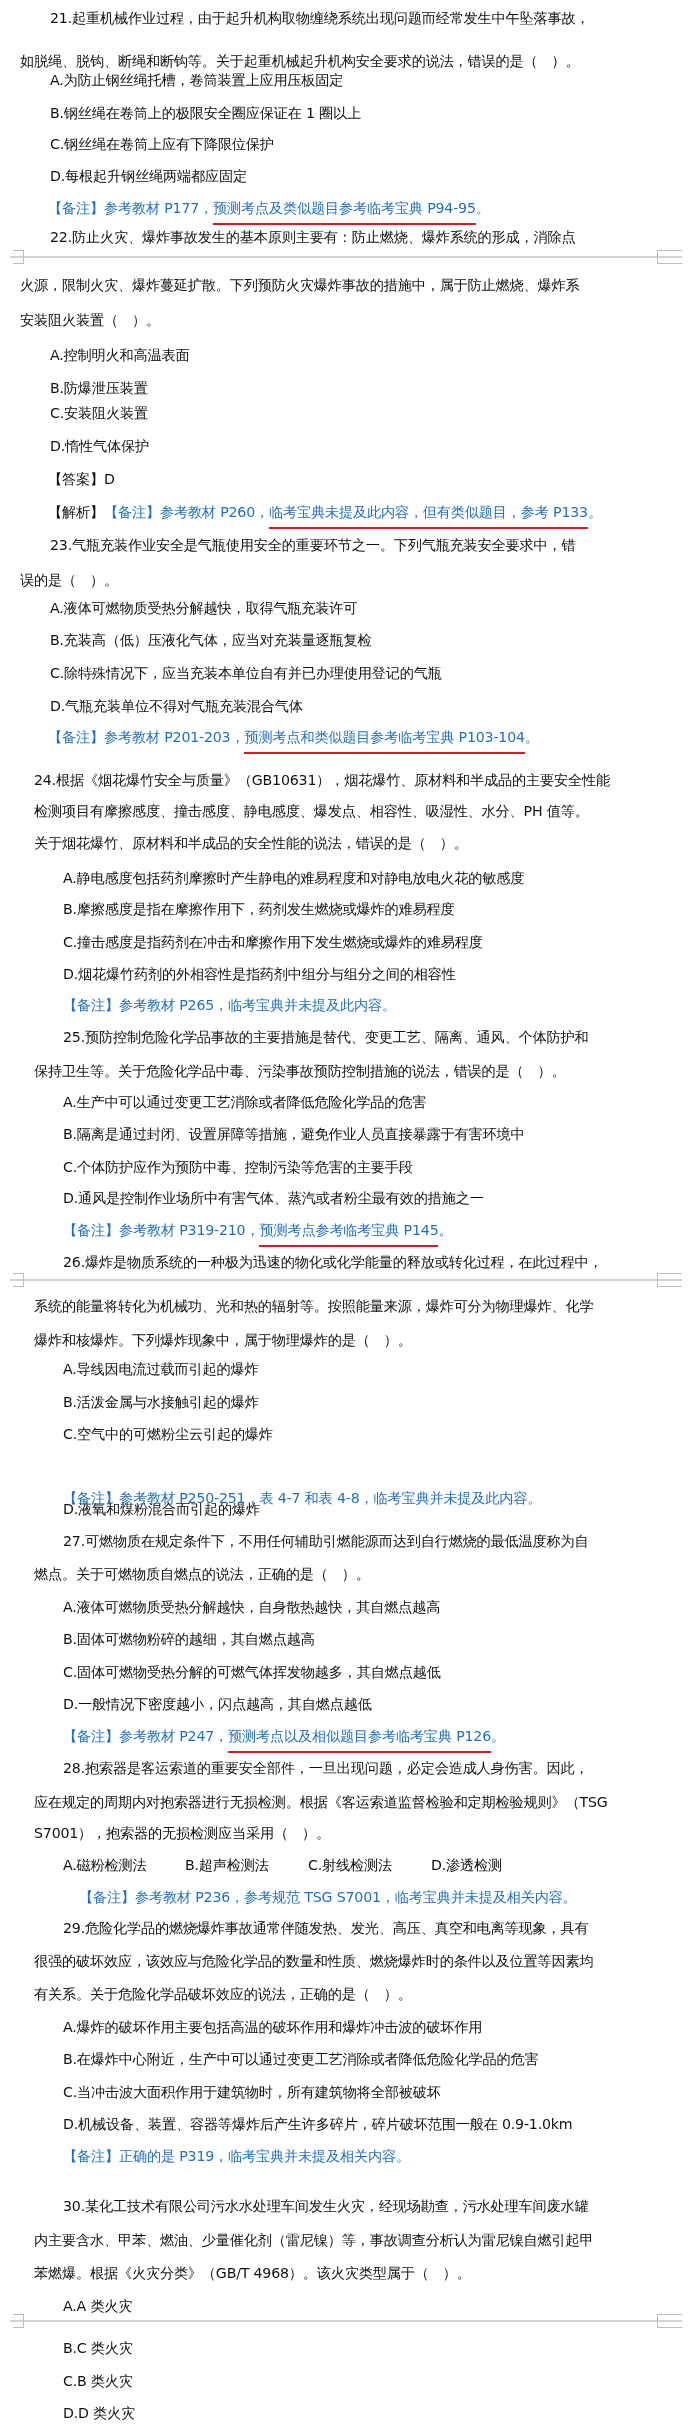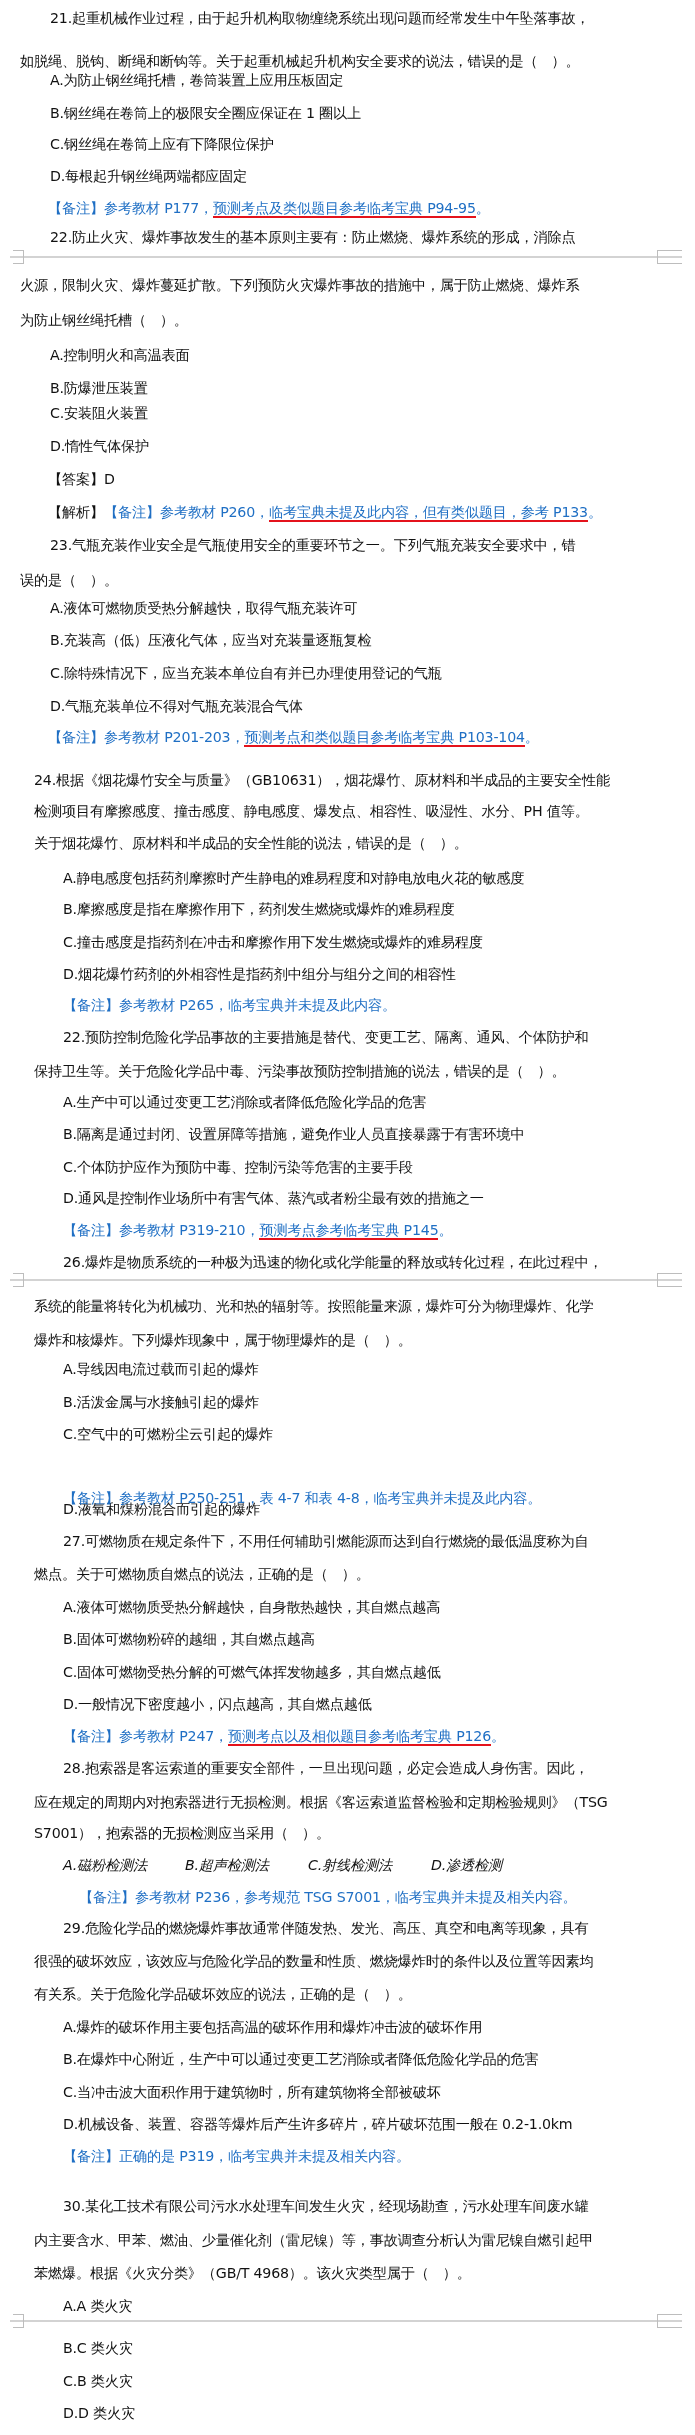--- a/index.html
+++ b/index.html
@@ -1,45 +1,45 @@
 <!DOCTYPE html>
 <html><head>
 <meta charset="utf-8">
 <style>
   html, body { margin:0; padding:0; background:#ffffff; }
   body { width:695px; height:2435px; position:relative; overflow:hidden;
          font-family:"DejaVu Sans","Liberation Sans",sans-serif; color:#111; }
   .ln { position:absolute; white-space:nowrap; font-size:14.2px; line-height:20px; letter-spacing:-0.2px; }
   .note { color:#1f6fc4; }
-  .ul { border-bottom:2px solid #e4131c; padding-bottom:0; }
+  .ul { border-bottom:2px solid #e4131c; padding-bottom:7px; }
   .pb { position:absolute; left:10px; width:672px; height:14px; }
   .pb .rule { position:absolute; left:0; right:0; top:6px; height:2px; background:#d3d3d3; }
   .pb .lm { position:absolute; left:3px; top:0; width:10px; height:12px; border-top:1px solid #bdbdbd; border-bottom:1px solid #bdbdbd; border-right:1px solid #bdbdbd; }
   .pb .rm { position:absolute; right:0; top:0; width:24px; height:12px; border-top:1px solid #bdbdbd; border-bottom:1px solid #bdbdbd; border-left:1px solid #bdbdbd; }
-  .opts4 span { display:inline-block;font-style:italic; }
+  .opts4 span { display:inline-block; }
 </style>
 </head>
 <body>
 
 <div class="ln" style="left:50px;top:8px">21.起重机械作业过程，由于起升机构取物缠绕系统出现问题而经常发生中午坠落事故，</div>
 <div class="ln" style="left:20px;top:51px">如脱绳、脱钩、断绳和断钩等。关于起重机械起升机构安全要求的说法，错误的是（　）。</div>
 <div class="ln" style="left:50px;top:70px">A.为防止钢丝绳托槽，卷筒装置上应用压板固定</div>
 <div class="ln" style="left:50px;top:103px">B.钢丝绳在卷筒上的极限安全圈应保证在 1 圈以上</div>
 <div class="ln" style="left:50px;top:134px">C.钢丝绳在卷筒上应有下降限位保护</div>
 <div class="ln" style="left:50px;top:166px">D.每根起升钢丝绳两端都应固定</div>
 <div class="ln note" style="left:48px;top:198px"><span>【备注】参考教材 P177，</span><span class="ul">预测考点及类似题目参考临考宝典 P94-95</span><span>。</span></div>
 
 <div class="ln" style="left:50px;top:227px">22.防止火灾、爆炸事故发生的基本原则主要有：防止燃烧、爆炸系统的形成，消除点</div>
 <div class="pb" style="top:250px">
     <div class="rule"></div>
     <div class="lm"></div>
     <div class="rm"></div>
   </div>
 <div class="ln" style="left:20px;top:275px">火源，限制火灾、爆炸蔓延扩散。下列预防火灾爆炸事故的措施中，属于防止燃烧、爆炸系</div>
-<div class="ln" style="left:20px;top:310px">为防止钢丝绳托槽（　）。</div>
+<div class="ln" style="left:20px;top:310px">安装阻火装置（　）。</div>
 <div class="ln" style="left:50px;top:345px">A.控制明火和高温表面</div>
 <div class="ln" style="left:50px;top:378px">B.防爆泄压装置</div>
 <div class="ln" style="left:50px;top:403px">C.安装阻火装置</div>
 <div class="ln" style="left:50px;top:436px">D.惰性气体保护</div>
 <div class="ln" style="left:48px;top:469px">【答案】D</div>
 <div class="ln" style="left:48px;top:502px"><span>【解析】</span><span class="note">【备注】参考教材 P260，</span><span class="note ul">临考宝典未提及此内容，但有类似题目，参考 P133</span><span class="note">。</span></div>
 
 <div class="ln" style="left:50px;top:535px">23.气瓶充装作业安全是气瓶使用安全的重要环节之一。下列气瓶充装安全要求中，错</div>
 <div class="ln" style="left:20px;top:570px">误的是（　）。</div>
 <div class="ln" style="left:50px;top:598px">A.液体可燃物质受热分解越快，取得气瓶充装许可</div>
@@ -50,21 +50,21 @@
 
 <div class="ln" style="left:34px;top:770px">24.根据《烟花爆竹安全与质量》（GB10631），烟花爆竹、原材料和半成品的主要安全性能</div>
 <div class="ln" style="left:34px;top:801px">检测项目有摩擦感度、撞击感度、静电感度、爆发点、相容性、吸湿性、水分、PH 值等。</div>
 <div class="ln" style="left:34px;top:833px">关于烟花爆竹、原材料和半成品的安全性能的说法，错误的是（　）。</div>
 <div class="ln" style="left:63px;top:868px">A.静电感度包括药剂摩擦时产生静电的难易程度和对静电放电火花的敏感度</div>
 <div class="ln" style="left:63px;top:899px">B.摩擦感度是指在摩擦作用下，药剂发生燃烧或爆炸的难易程度</div>
 <div class="ln" style="left:63px;top:932px">C.撞击感度是指药剂在冲击和摩擦作用下发生燃烧或爆炸的难易程度</div>
 <div class="ln" style="left:63px;top:964px">D.烟花爆竹药剂的外相容性是指药剂中组分与组分之间的相容性</div>
 <div class="ln note" style="left:63px;top:995px">【备注】参考教材 P265，临考宝典并未提及此内容。</div>
 
-<div class="ln" style="left:63px;top:1027px">22.预防控制危险化学品事故的主要措施是替代、变更工艺、隔离、通风、个体防护和</div>
+<div class="ln" style="left:63px;top:1027px">25.预防控制危险化学品事故的主要措施是替代、变更工艺、隔离、通风、个体防护和</div>
 <div class="ln" style="left:34px;top:1061px">保持卫生等。关于危险化学品中毒、污染事故预防控制措施的说法，错误的是（　）。</div>
 <div class="ln" style="left:63px;top:1092px">A.生产中可以通过变更工艺消除或者降低危险化学品的危害</div>
 <div class="ln" style="left:63px;top:1124px">B.隔离是通过封闭、设置屏障等措施，避免作业人员直接暴露于有害环境中</div>
 <div class="ln" style="left:63px;top:1157px">C.个体防护应作为预防中毒、控制污染等危害的主要手段</div>
 <div class="ln" style="left:63px;top:1188px">D.通风是控制作业场所中有害气体、蒸汽或者粉尘最有效的措施之一</div>
 <div class="ln note" style="left:63px;top:1220px"><span>【备注】参考教材 P319-210，</span><span class="ul">预测考点参考临考宝典 P145</span><span>。</span></div>
 
 <div class="ln" style="left:63px;top:1252px">26.爆炸是物质系统的一种极为迅速的物化或化学能量的释放或转化过程，在此过程中，</div>
 <div class="pb" style="top:1273px">
     <div class="rule"></div>
@@ -94,21 +94,21 @@
   <span style="width:122px">A.磁粉检测法</span><span style="width:123px">B.超声检测法</span><span style="width:123px">C.射线检测法</span><span>D.渗透检测</span>
 </div>
 <div class="ln note" style="left:79px;top:1887px">【备注】参考教材 P236，参考规范 TSG S7001，临考宝典并未提及相关内容。</div>
 
 <div class="ln" style="left:63px;top:1918px">29.危险化学品的燃烧爆炸事故通常伴随发热、发光、高压、真空和电离等现象，具有</div>
 <div class="ln" style="left:34px;top:1951px">很强的破坏效应，该效应与危险化学品的数量和性质、燃烧爆炸时的条件以及位置等因素均</div>
 <div class="ln" style="left:34px;top:1984px">有关系。关于危险化学品破坏效应的说法，正确的是（　）。</div>
 <div class="ln" style="left:63px;top:2017px">A.爆炸的破坏作用主要包括高温的破坏作用和爆炸冲击波的破坏作用</div>
 <div class="ln" style="left:63px;top:2049px">B.在爆炸中心附近，生产中可以通过变更工艺消除或者降低危险化学品的危害</div>
 <div class="ln" style="left:63px;top:2082px">C.当冲击波大面积作用于建筑物时，所有建筑物将全部被破坏</div>
-<div class="ln" style="left:63px;top:2114px">D.机械设备、装置、容器等爆炸后产生许多碎片，碎片破坏范围一般在 0.2-1.0km</div>
+<div class="ln" style="left:63px;top:2114px">D.机械设备、装置、容器等爆炸后产生许多碎片，碎片破坏范围一般在 0.9-1.0km</div>
 <div class="ln note" style="left:63px;top:2146px">【备注】正确的是 P319，临考宝典并未提及相关内容。</div>
 
 <div class="ln" style="left:63px;top:2196px">30.某化工技术有限公司污水水处理车间发生火灾，经现场勘查，污水处理车间废水罐</div>
 <div class="ln" style="left:34px;top:2230px">内主要含水、甲苯、燃油、少量催化剂（雷尼镍）等，事故调查分析认为雷尼镍自燃引起甲</div>
 <div class="ln" style="left:34px;top:2263px">苯燃爆。根据《火灾分类》（GB/T 4968）。该火灾类型属于（　）。</div>
 <div class="ln" style="left:63px;top:2296px">A.A 类火灾</div>
 <div class="pb" style="top:2314px">
     <div class="rule"></div>
     <div class="lm"></div>
     <div class="rm"></div>

